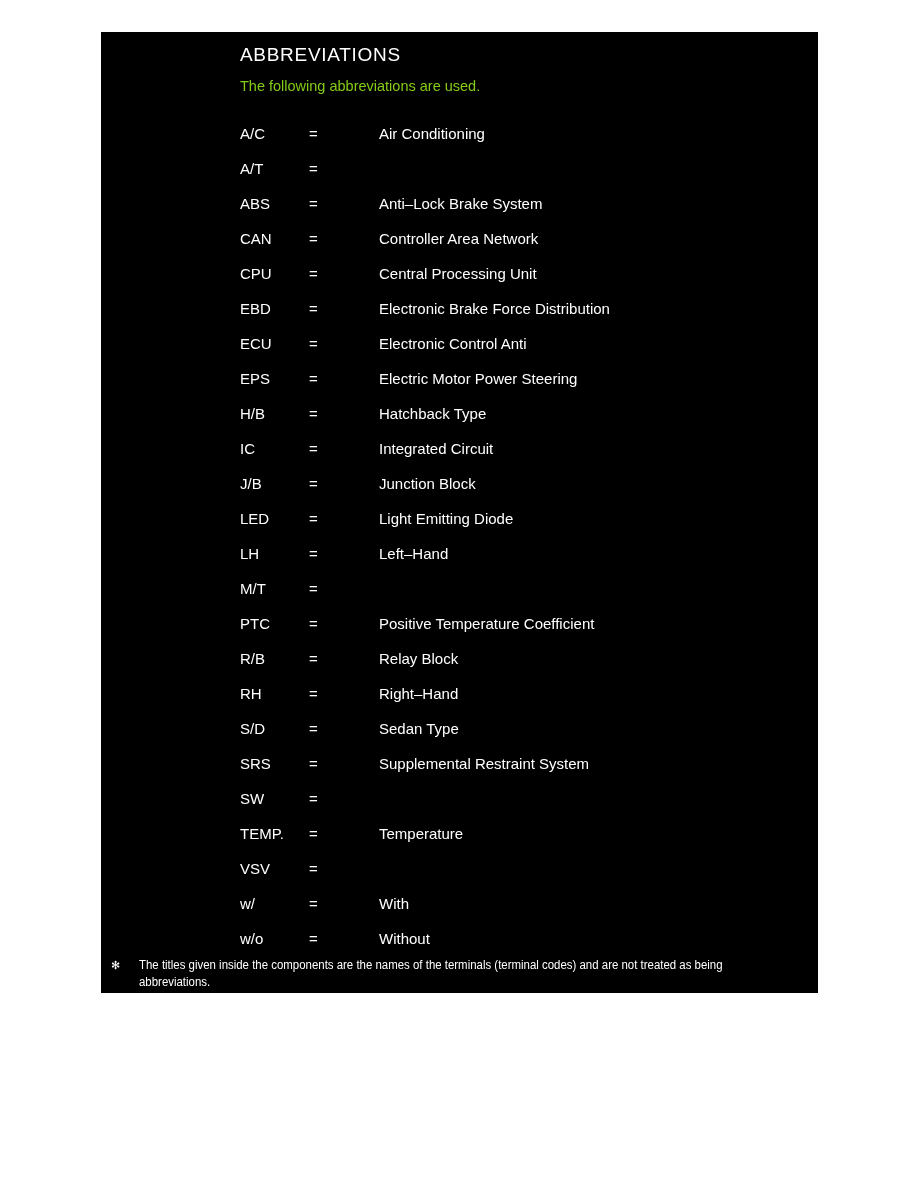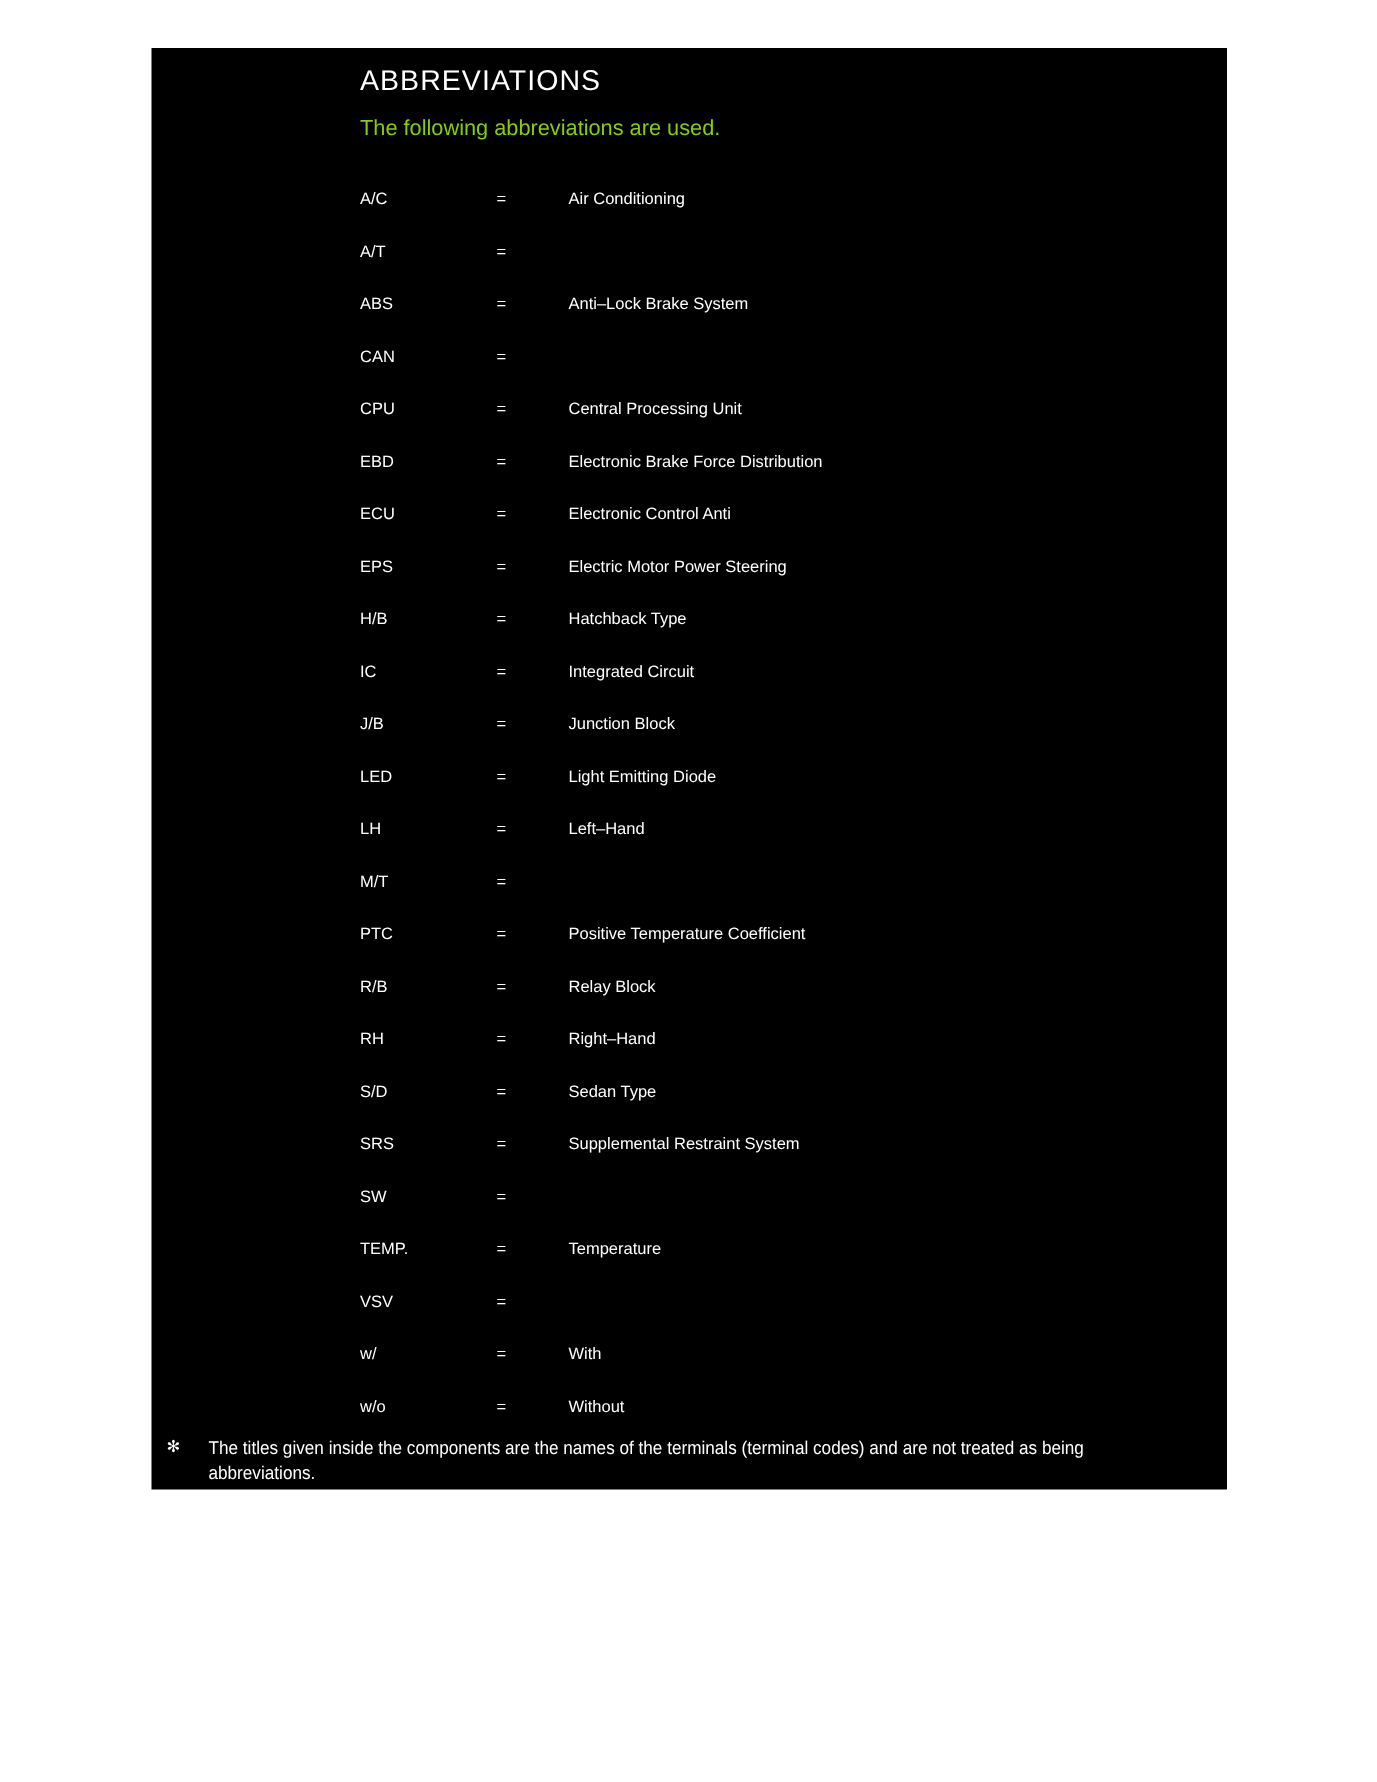--- a/index.html
+++ b/index.html
@@ -53,38 +53,38 @@
   #abbrev-list {
     position: absolute;
     left: 139px;
     top: 84px;
     width: 560px;
   }
   .abbrev-row {
     display: flex;
     align-items: baseline;
     height: 35px;
-    font-size: 11px;
+    font-size: 15px;
     line-height: 35px;
     white-space: nowrap;
-    gap: 22px;
   }
   .abbrev-term {
     width: 69px;
     flex: 0 0 69px;
     color: #ffffff;
   }
   .abbrev-equals {
     width: 26px;
     flex: 0 0 26px;
     color: #ffffff;
   }
   .abbrev-def {
     flex: 1 1 auto;
     color: #ffffff;
+    margin-left: 44px;
   }
 
   
   #footnote {
     position: absolute;
     left: 10px;
     top: 925px;
     width: 700px;
     display: flex;
     align-items: flex-start;
@@ -129,20 +129,21 @@
         <span class="abbrev-equals">=</span>
       </div>
       <div class="abbrev-row">
         <span class="abbrev-term">ABS</span>
         <span class="abbrev-equals">=</span>
         <span class="abbrev-def">Anti–Lock Brake System</span>
       </div>
       <div class="abbrev-row">
         <span class="abbrev-term">CAN</span>
         <span class="abbrev-equals">=</span>
+        <span class="abbrev-def">Controller Area Network</span>
       </div>
       <div class="abbrev-row">
         <span class="abbrev-term">CPU</span>
         <span class="abbrev-equals">=</span>
         <span class="abbrev-def">Central Processing Unit</span>
       </div>
       <div class="abbrev-row">
         <span class="abbrev-term">EBD</span>
         <span class="abbrev-equals">=</span>
         <span class="abbrev-def">Electronic Brake Force Distribution</span>

